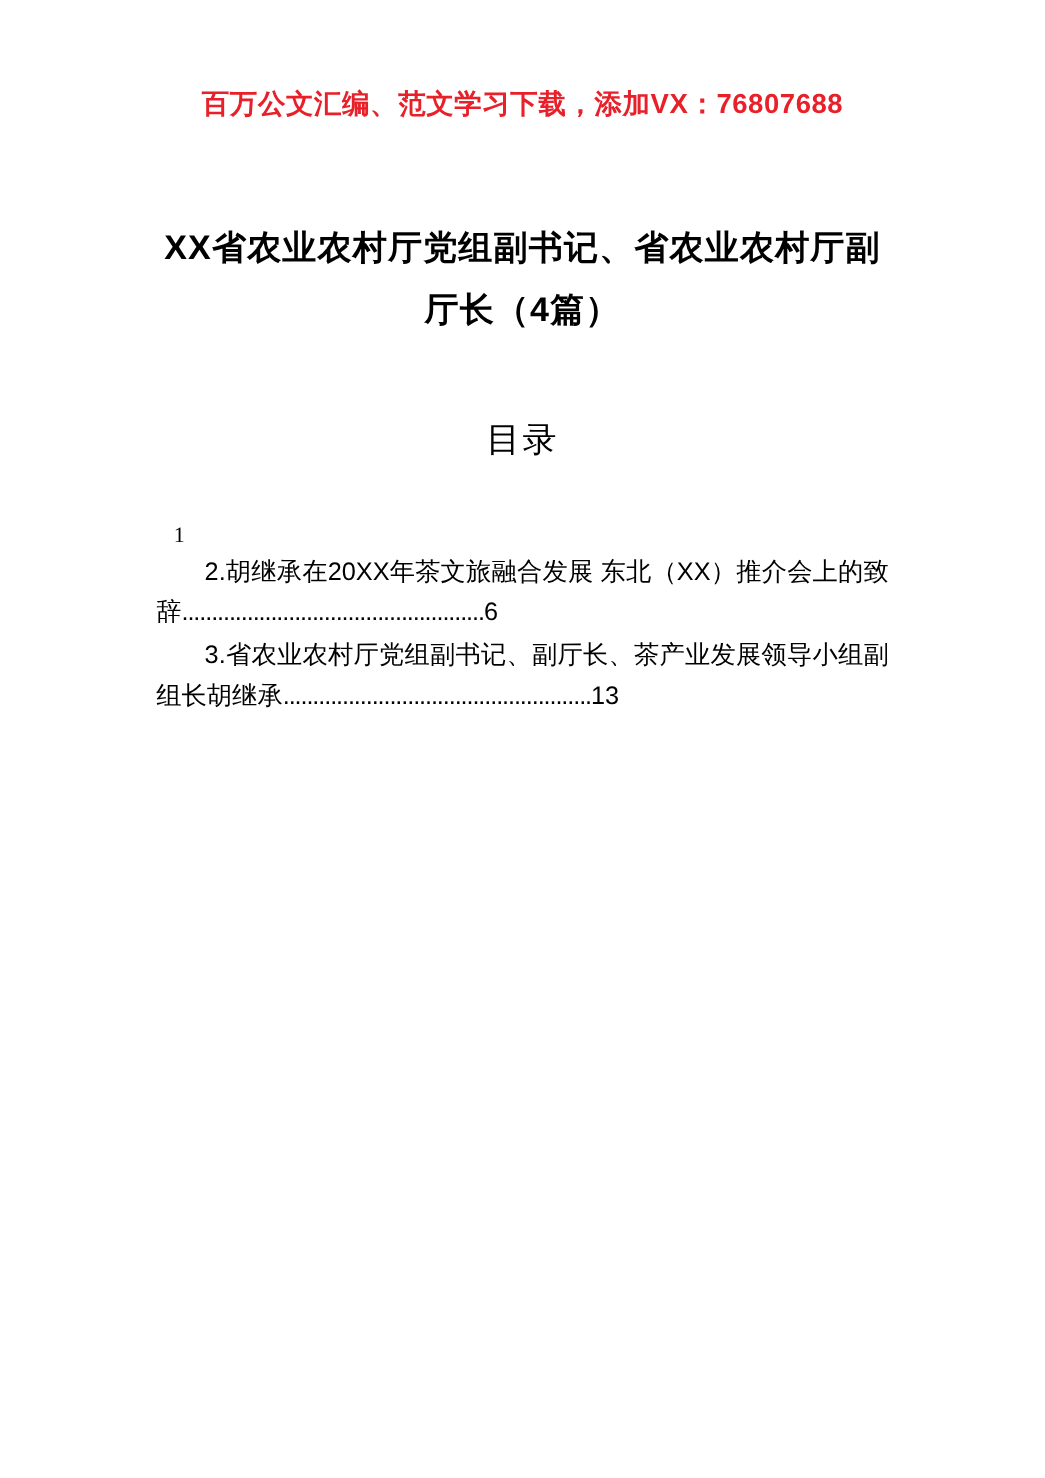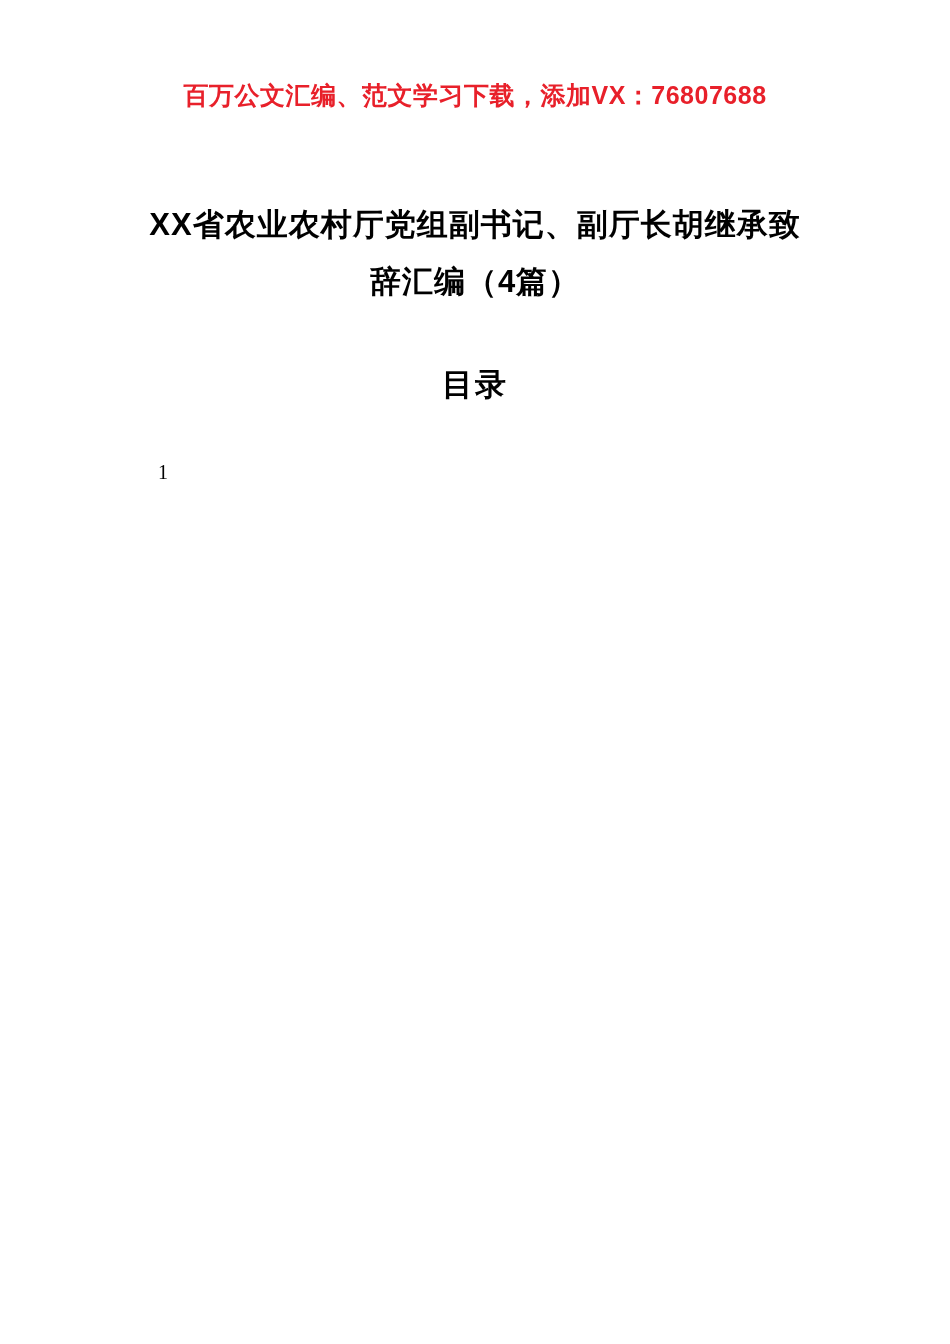--- a/index.html
+++ b/index.html
@@ -35,24 +35,24 @@
   .doc-title {
     margin-top: 86px;
     text-align: center;
     font-size: 31px;
     font-weight: bold;
     line-height: 1.85;
     letter-spacing: 1px;
     font-family: "Liberation Sans", sans-serif;
   }
   .toc-heading {
-    margin-top: 53px;
+    margin-top: 68px;
     text-align: center;
     font-size: 31px;
-    font-weight: bold;
+    font-weight: normal;
     letter-spacing: 2px;
   }
   .toc-list {
     margin-top: 52px;
   }
   .toc-entry {
     font-size: 23px;
     line-height: 1.62;
     text-align: justify;
     text-justify: inter-ideograph;
@@ -76,27 +76,29 @@
     font-family: "Liberation Sans", sans-serif;
   }
 </style>
 </head>
 <body>
 
 <div class="page">
 
   <div class="watermark">百万公文汇编、范文学习下载，添加VX：76807688</div>
 
-  <div class="doc-title">XX省农业农村厅党组副书记、副厅长胡继承致辞汇编（4篇）</div>
+  <div class="doc-title">XX省农业农村厅党组副书记、省农业农村厅副厅长（4篇）</div>
 
   <div class="toc-heading">目录</div>
 
   <div class="toc-list">
 
     <div class="toc-num-standalone">1</div>
 
 
+    <div class="toc-entry"><span class="indent"></span><span>2.</span><span>胡继承在20XX年茶文旅融合发展 东北（XX）推介会上的致辞</span><span class="leader">...................................................</span><span class="pagenum">6</span></div>
 
+    <div class="toc-entry"><span class="indent"></span><span>3.</span><span>省农业农村厅党组副书记、副厅长、茶产业发展领导小组副组长胡继承</span><span class="leader">....................................................</span><span class="pagenum">13</span></div>
 
 
   </div>
 
 </div>
 
 </body></html>

